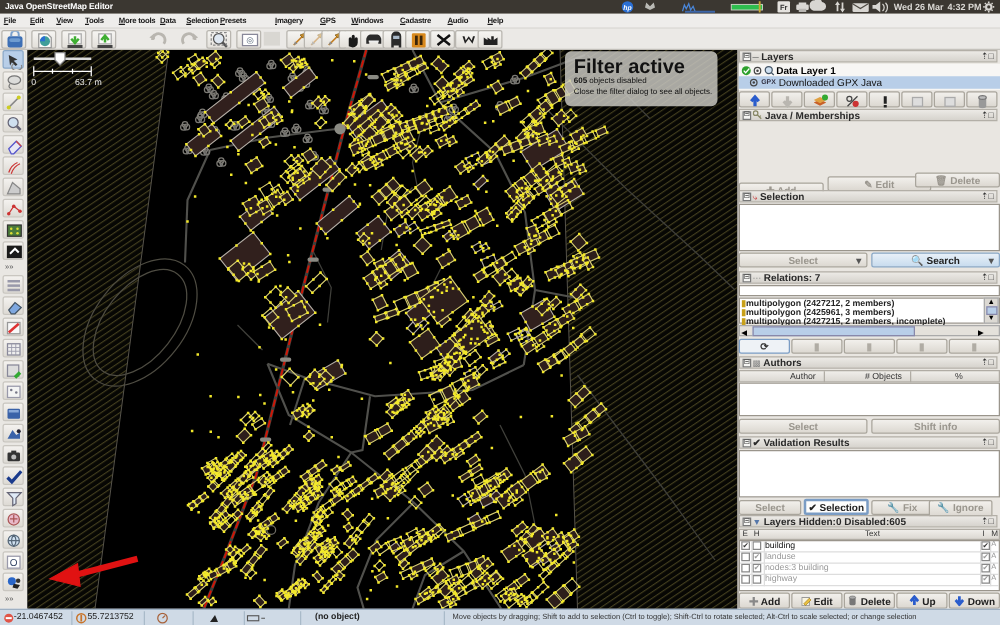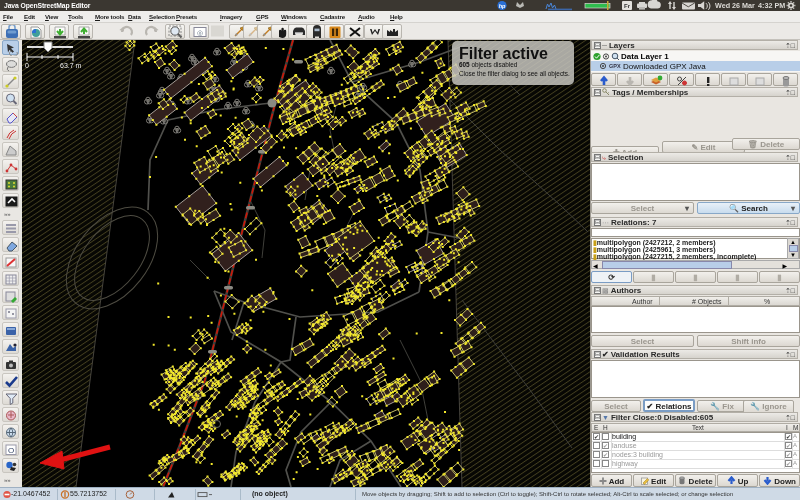--- a/index.html
+++ b/index.html
@@ -1478,21 +1478,21 @@
         <rect x="3" y="4" width="8" height="7" fill="#ddd" stroke="#aaa"></rect>
       </svg></div>
     <div class="btn" style="left:182px;top:33px;width:25px;height:13px"><svg width="14" height="13">
         <path d="M4,4 h6 v7 a3,1.5 0 0 1 -6,0 z" fill="#999"></path>
         <ellipse cx="7" cy="4" rx="3" ry="1.5" fill="#bbb" stroke="#777"></ellipse>
       </svg></div>
     <div class="phead" style="left:0px;top:47px;width:207px">
 <span class="collapse">⊟</span><svg width="8" height="8" style="vertical-align:-1px">
         <circle cx="2.5" cy="2.5" r="1.8" fill="none" stroke="#886" stroke-width="1"></circle>
         <path d="M3.8,3.8 L7,7 M5.5,5.5 l1.2,-1" stroke="#886" stroke-width="1"></path>
-      </svg><b class="ptitle">Tags / Memberships</b>
+      </svg><b class="ptitle">Java / Memberships</b>
 <span class="hbtns"><span class="pin">⇡</span><span class="cls">□</span></span></div>
     <div class="btn gray" style="left:0px;top:106px;width:68px;height:12px;line-height:12px"><span style="color:#9a968e">✚ Add</span></div>
     <div class="btn gray" style="left:71px;top:101px;width:83px;height:12px;line-height:12px"><span style="color:#9a968e">✎ Edit</span></div>
     <div class="btn gray" style="left:141px;top:98px;width:68px;height:12px;line-height:12px"><span style="color:#9a968e">🗑 Delete</span></div>
     <div class="phead" style="left:0px;top:112px;width:207px">
 <span class="collapse">⊟</span><span style="font-size:7px;color:#c44">⤷</span><b class="ptitle">Selection</b>
 <span class="hbtns"><span class="pin">⇡</span><span class="cls">□</span></span></div>
     <div class="white" style="left:0px;top:123px;width:209px;height:38px"></div>
     <div class="btn gray" style="left:0px;top:162px;width:103px;height:12px;line-height:12px"><span style="color:#9a968e">Select</span> <span style="position:absolute;right:4px;color:#555">▾</span></div>
     <div class="btn" style="left:106px;top:162px;width:103px;height:12px;line-height:12px;background:linear-gradient(#e8f0f8,#c8dcee);border-color:#88a8c8"><span style="color:#357">🔍</span> <b>Search</b> <span style="position:absolute;right:4px;color:#555">▾</span></div>
@@ -1531,25 +1531,25 @@
       <div class="abs" style="left:136px;top:0;width:1px;height:9px;background:#b0aca4"></div>
     </div>
     <div class="white" style="left:0px;top:266px;width:209px;height:27px"></div>
     <div class="btn gray" style="left:0px;top:295px;width:103px;height:12px;line-height:12px"><span style="color:#9a968e">Select</span></div>
     <div class="btn gray" style="left:106px;top:295px;width:103px;height:12px;line-height:12px"><span style="color:#9a968e">Shift info</span></div>
     <div class="phead" style="left:0px;top:309px;width:207px">
 <span class="collapse">⊟</span><b style="font-size:8px">✔</b><b class="ptitle">Validation Results</b>
 <span class="hbtns"><span class="pin">⇡</span><span class="cls">□</span></span></div>
     <div class="white" style="left:0px;top:320px;width:209px;height:38px"></div>
     <div class="btn gray" style="left:0px;top:360px;width:50px;height:12px;line-height:12px"><span style="color:#9a968e">Select</span></div>
-    <div class="btn act" style="left:52px;top:359px;width:52px;height:13px;line-height:11px"><b>✔ Relations</b></div>
+    <div class="btn act" style="left:52px;top:359px;width:52px;height:13px;line-height:11px"><b>✔ Selection</b></div>
     <div class="btn gray" style="left:106px;top:360px;width:50px;height:12px;line-height:12px"><span style="color:#9a968e">🔧 Fix</span></div>
     <div class="btn gray" style="left:152px;top:360px;width:51px;height:14px;line-height:12px"><span style="color:#9a968e">🔧 Ignore</span></div>
     <div class="phead" style="left:0px;top:372px;width:207px">
-<span class="collapse">⊟</span><span style="font-size:7px;color:#57a">▼</span><b class="ptitle">Filter Close:0 Disabled:605</b>
+<span class="collapse">⊟</span><span style="font-size:7px;color:#57a">▼</span><b class="ptitle">Layers Hidden:0 Disabled:605</b>
 <span class="hbtns"><span class="pin">⇡</span><span class="cls">□</span></span></div>
     <div class="abs" style="left:0px;top:383px;width:209px;height:9px;background:linear-gradient(#f0eeea,#dbd8d2);border:1px solid #b0aca4;font-size:6.5px;color:#333">
 <span class="abs" style="left:2px;top:0px">E</span>
       <span class="abs" style="left:11px;top:0px">H</span>
       <span class="abs" style="left:100px;top:0px">Text</span>
       <span class="abs" style="left:194px;top:0px">I</span>
       <span class="abs" style="left:201px;top:0px">M</span>
 </div>
     <div class="white" style="left:0px;top:392px;width:209px;height:41px">
       <div class="abs" style="left:0;top:0px;width:207px;height:9px;border-bottom:1px solid #ddd;font-size:7px">

